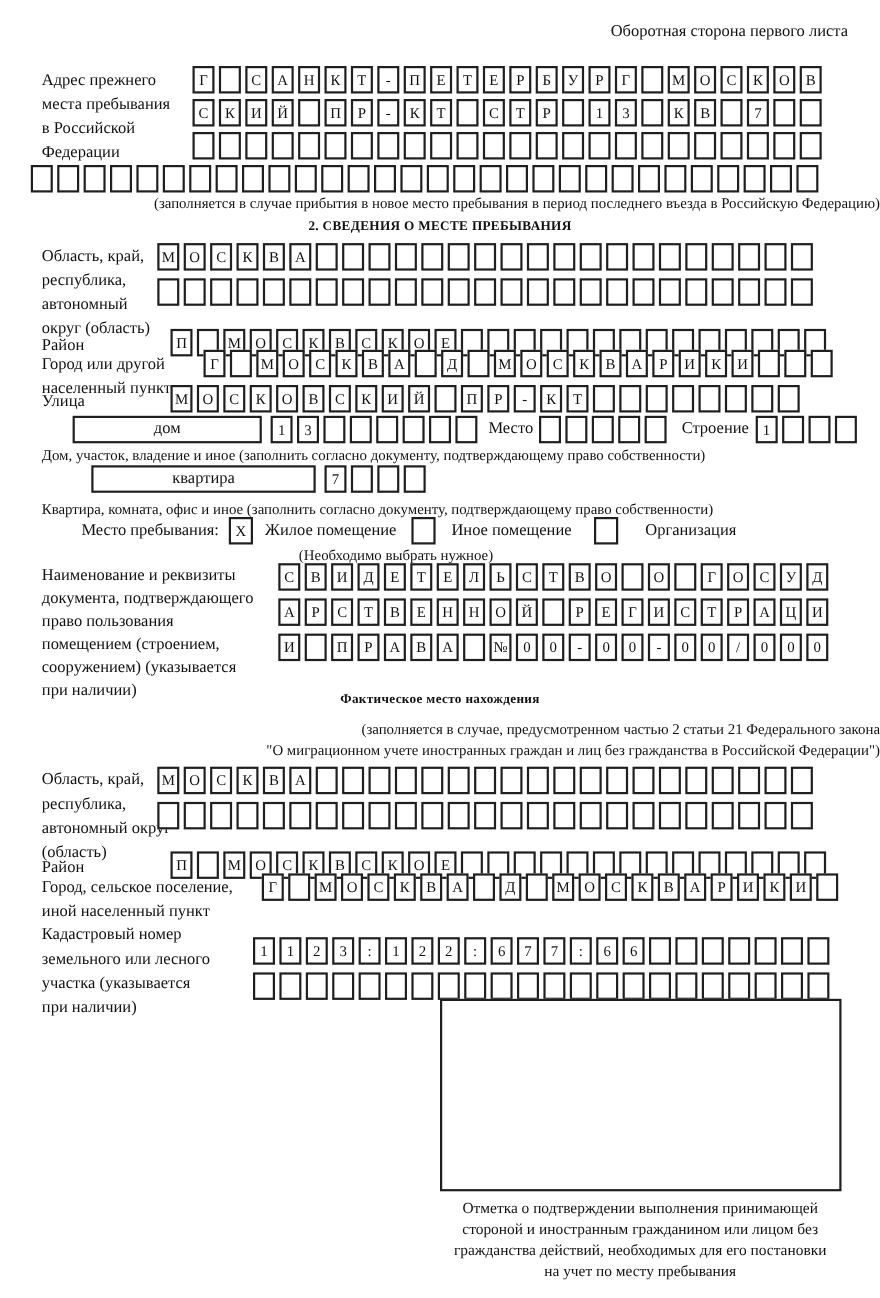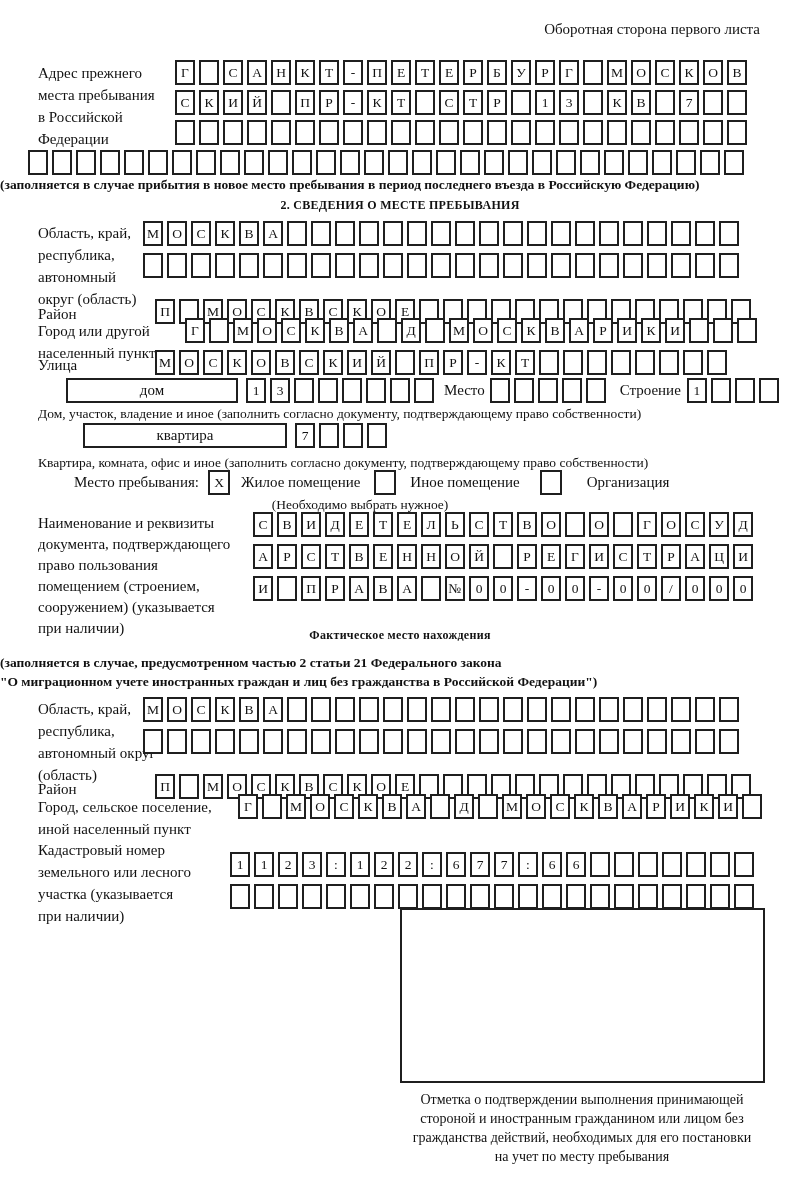--- a/index.html
+++ b/index.html
@@ -2,39 +2,39 @@
 <html><head>
 <meta charset="utf-8">
 <style>
   html,body{margin:0;padding:0;background:#fff;}
   #page{position:relative;width:800px;height:1180px;background:#fff;overflow:hidden;
         font-family:"Liberation Serif","DejaVu Serif",serif;color:#111;}
   .abs{position:absolute;}
   .note{font-size:15px;}
   .lbl{font-size:15px;line-height:22px;}
   .lbl span{display:block;}
-  .cap{font-size:13.5px;text-align:left;width:800px;left:0;font-weight:bold;}
+  .cap{font-size:13.5px;text-align:right;width:800px;left:0;}
   .capl{font-size:13.5px;}
   .title{font-size:12px;font-weight:bold;text-align:center;width:800px;left:0;letter-spacing:.3px;}
   .grid{display:flex;gap:4px;}
   .cb{width:16px;height:21px;border:2px solid #1f1f1f;background:#fff;display:inline-flex;
       align-items:center;justify-content:center;font-size:13.5px;font-family:"Liberation Serif",serif;flex:0 0 auto;}
   .wbox{border:2px solid #1f1f1f;height:21px;display:inline-flex;align-items:center;justify-content:center;
         font-size:15px;flex:0 0 auto;}
   .inline-lbl{font-size:15px;white-space:nowrap;}
   .flexrow{display:flex;align-items:center;padding-left:36px;}
   .stamp{border:2px solid #1f1f1f;background:#fff;}
   .stampcap{font-size:14px;line-height:19px;text-align:center;}
 </style>
 </head>
 <body>
 
 <div id="page">
 
-  <div class="abs note" style="top:21px;right:40px;text-align:right;">Оборотная сторона первого листа</div>
+  <div class="abs note" style="top:21px;right:29px;text-align:right;">Оборотная сторона первого листа</div>
 
   <div class="abs lbl" style="left:38px;top:62px;width:140px;">
     <span>Адрес прежнего</span>
     <span>места пребывания</span>
     <span>в Российской</span>
     <span>Федерации</span>
   </div>
   <div class="abs grid" style="left:175px;top:60px;">
       <span class="cb">Г</span>
       <span class="cb"></span>

